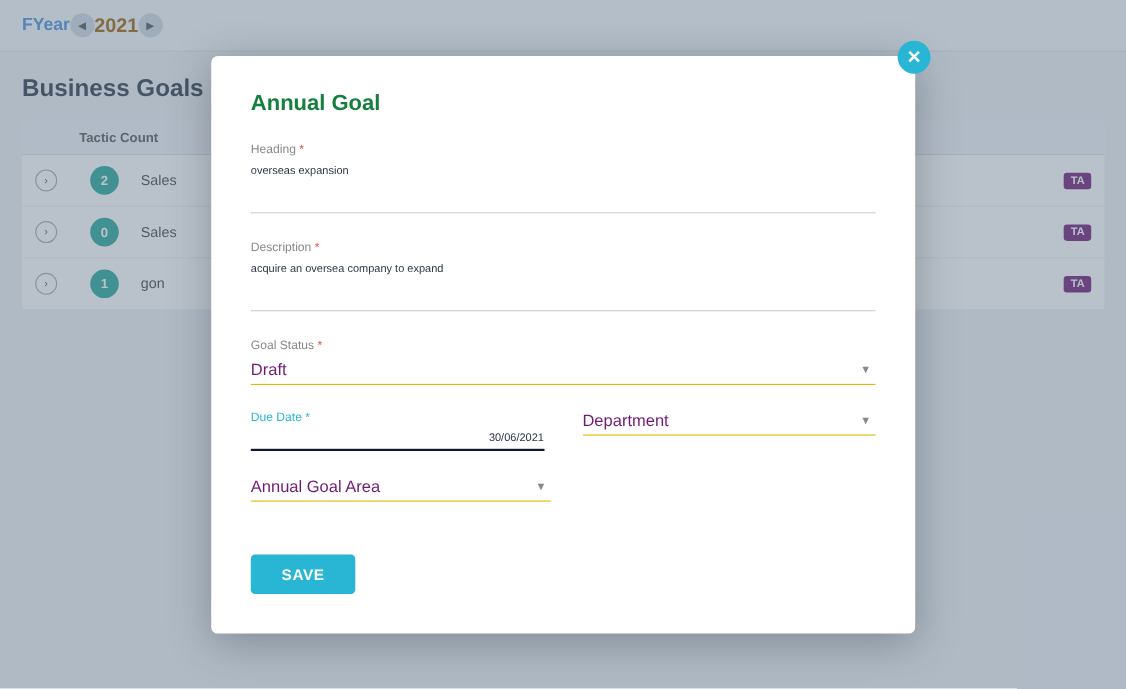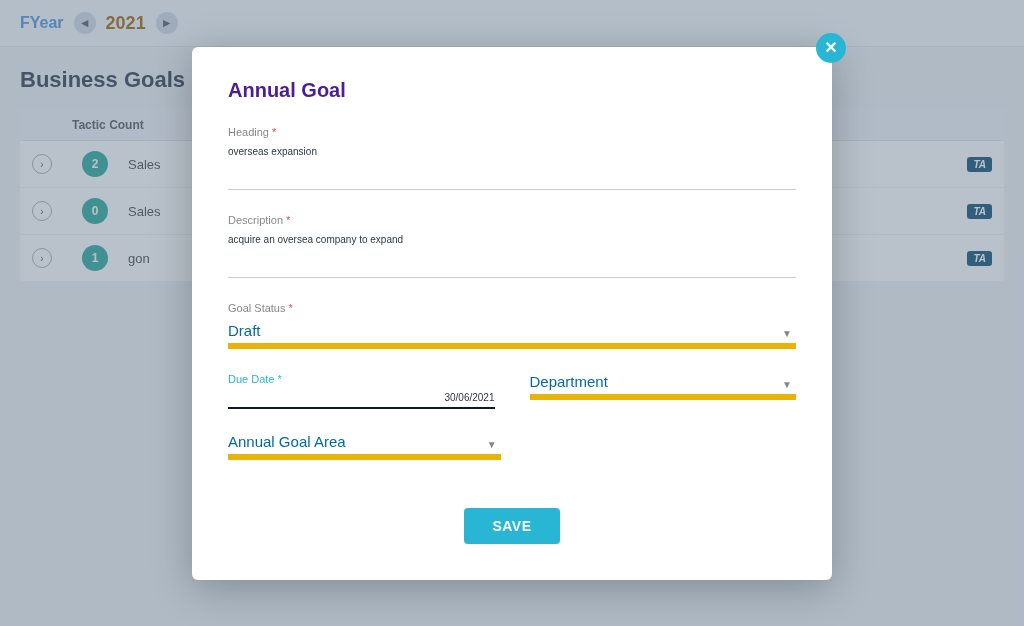--- a/index.html
+++ b/index.html
@@ -19,21 +19,20 @@
       top: 0; left: 0;
       width: 100%; height: 100%;
       background: #edf1f5;
     }
 
     .bg-header {
       background: #f5f7fa;
       padding: 12px 20px;
       display: flex;
       align-items: center;
-      gap: 10px;
       border-bottom: 1px solid #dde2e8;
     }
 
     .bg-header-label {
       color: #4a90d9;
       font-size: 16px;
       font-weight: 600;
     }
 
     .nav-arrow {
@@ -118,28 +117,27 @@
       display: flex; align-items: center; justify-content: center;
       margin-left: 30px;
     }
 
     .dept-name {
       color: #444;
       font-size: 13px;
     }
 
     .ta-badge {
-      background: #0c4a6e;
+      background: #701a75;
       color: #fff;
       font-size: 10px;
       font-weight: 700;
       padding: 2px 6px;
       border-radius: 3px;
       margin-left: auto;
-      font-style: italic;
     }
 
     
     .overlay {
       position: absolute;
       top: 0; left: 0;
       width: 100%; height: 100%;
       background: rgba(100, 120, 140, 0.45);
       display: flex;
       align-items: center;
@@ -169,21 +167,21 @@
       font-size: 16px;
       font-weight: 700;
       display: flex; align-items: center; justify-content: center;
       cursor: pointer;
       border: none;
     }
 
     .modal-title {
       font-size: 20px;
       font-weight: 600;
-      color: #4c1d95;
+      color: #15803d;
       margin-bottom: 24px;
     }
 
     .form-group {
       margin-bottom: 20px;
     }
 
     .form-label {
       font-size: 11px;
       color: #888;
@@ -222,24 +220,24 @@
       gap: 35px;
     }
 
     .form-col {
       flex: 1;
     }
 
     .form-select {
       width: 100%;
       border: none;
-      border-bottom: 6px solid #eab308;
+      border-bottom: 1px solid #eab308;
       padding: 4px 0;
       font-size: 15px;
-      color: #0369a1;
+      color: #701a75;
       outline: none;
       background: transparent;
       appearance: none;
       cursor: pointer;
       font-family: inherit;
     }
 
     .select-wrapper {
       position: relative;
     }
@@ -250,21 +248,21 @@
       right: 4px;
       top: 50%;
       transform: translateY(-50%);
       font-size: 10px;
       color: #888;
       pointer-events: none;
     }
 
     .modal-footer {
       display: flex;
-      justify-content: center;
+      justify-content: flex-start;
       margin-top: 28px;
     }
 
     .save-btn {
       background: #29b6d5;
       color: #fff;
       border: none;
       padding: 10px 28px;
       border-radius: 4px;
       font-size: 14px;

